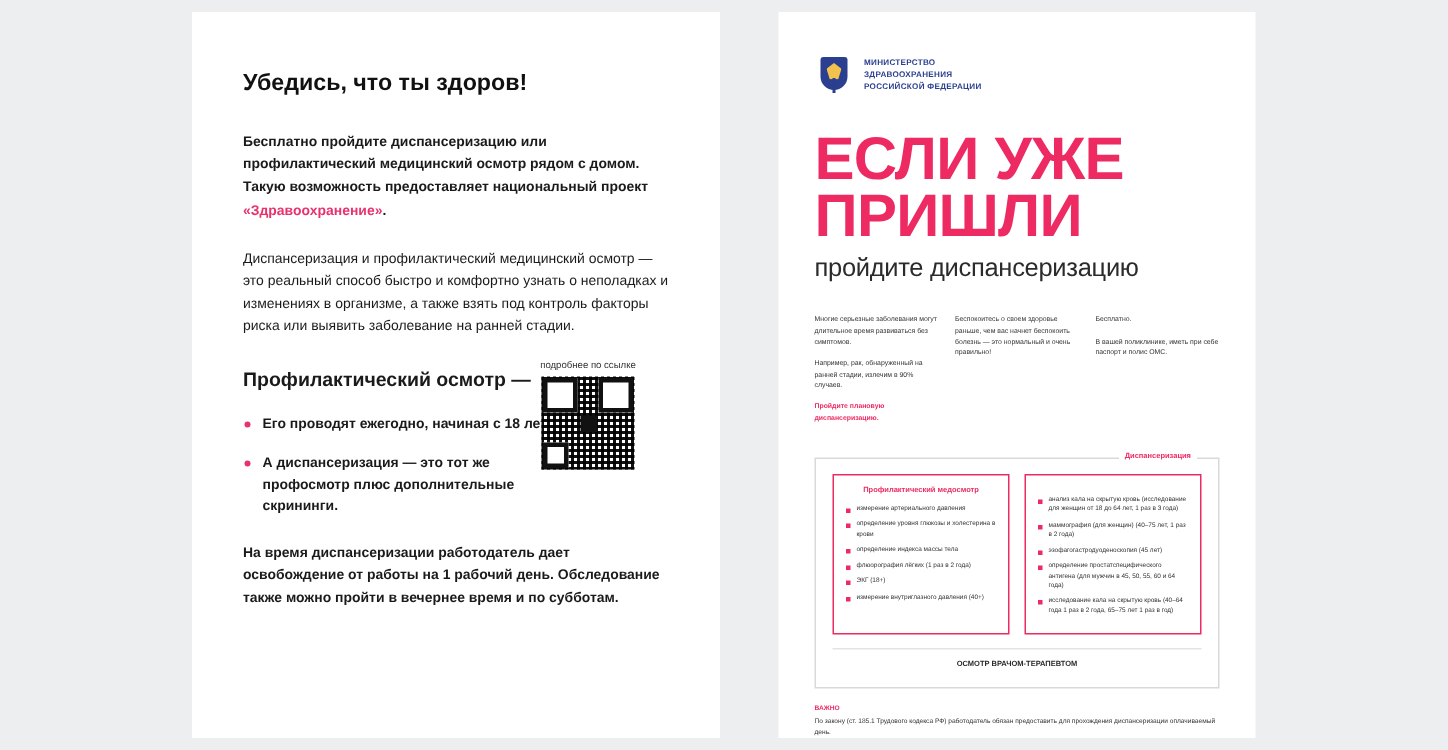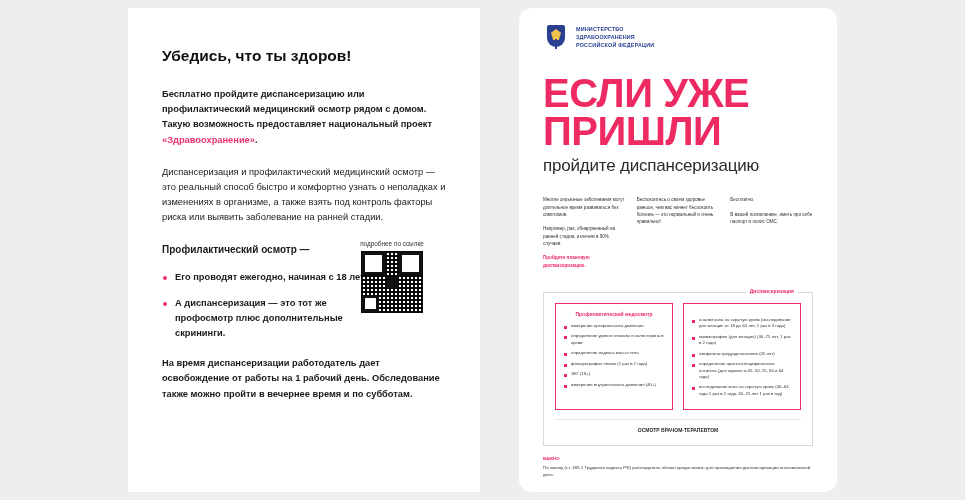--- a/index.html
+++ b/index.html
@@ -22,21 +22,21 @@
   .title-left {
     font-size: 15.5px; font-weight: bold; color: #111;
     margin: 0 0 22px 0; line-height: 1.25;
   }
   .p-left {
     font-size: 9.3px; line-height: 1.62; color: #1a1a1a;
     margin: 0 0 17px 0; font-weight: bold;
   }
   .p-left.reg { font-weight: normal; }
   .accent { color: #e8326d; }
-  .lead-block { font-size: 10px; line-height: 1.62; font-weight: bold; color: #1a1a1a; margin: 0 0 12px 0; }
+  .lead-block { font-size: 13px; line-height: 1.62; font-weight: bold; color: #1a1a1a; margin: 0 0 12px 0; }
 
   .bullets { margin: 0 0 16px 0; padding: 0; list-style: none; }
   .bullets li {
     position: relative; padding-left: 13px;
     font-size: 9.3px; line-height: 1.6; color: #1a1a1a;
     margin-bottom: 11px; font-weight: bold; max-width: 205px;
   }
   .bullets li:before {
     content: ""; position: absolute; left: 1px; top: 6px;
     width: 4px; height: 4px; border-radius: 50%; background: #e8326d;
@@ -60,22 +60,21 @@
   .qr:before { left: 1px; top: 1px; }
   .qr:after { right: 1px; top: 1px; }
   .qr span.q3 { left: 1px; bottom: 1px; }
   .qr span.qc { position: absolute; left: 26px; top: 26px; width: 11px; height: 11px; background: #111; }
 
   
   .sheet-right {
     position: absolute; left: 519px; top: 8px;
     width: 318px; height: 484px;
     background: #ffffff;
-    padding: 15px 24px 14px 24px;
-    border-radius: 13px;
+    padding: 28px 24px 14px 24px;
   }
   .minzdrav { display: flex; align-items: center; gap: 7px; margin-bottom: 22px; }
   .emblem {
     width: 26px; height: 30px; position: relative; flex: 0 0 auto;
   }
   .emblem .shield {
     position: absolute; left: 4px; top: 2px; width: 18px; height: 22px;
     background: #2a3f8f;
     border-radius: 2px 2px 9px 9px;
   }

